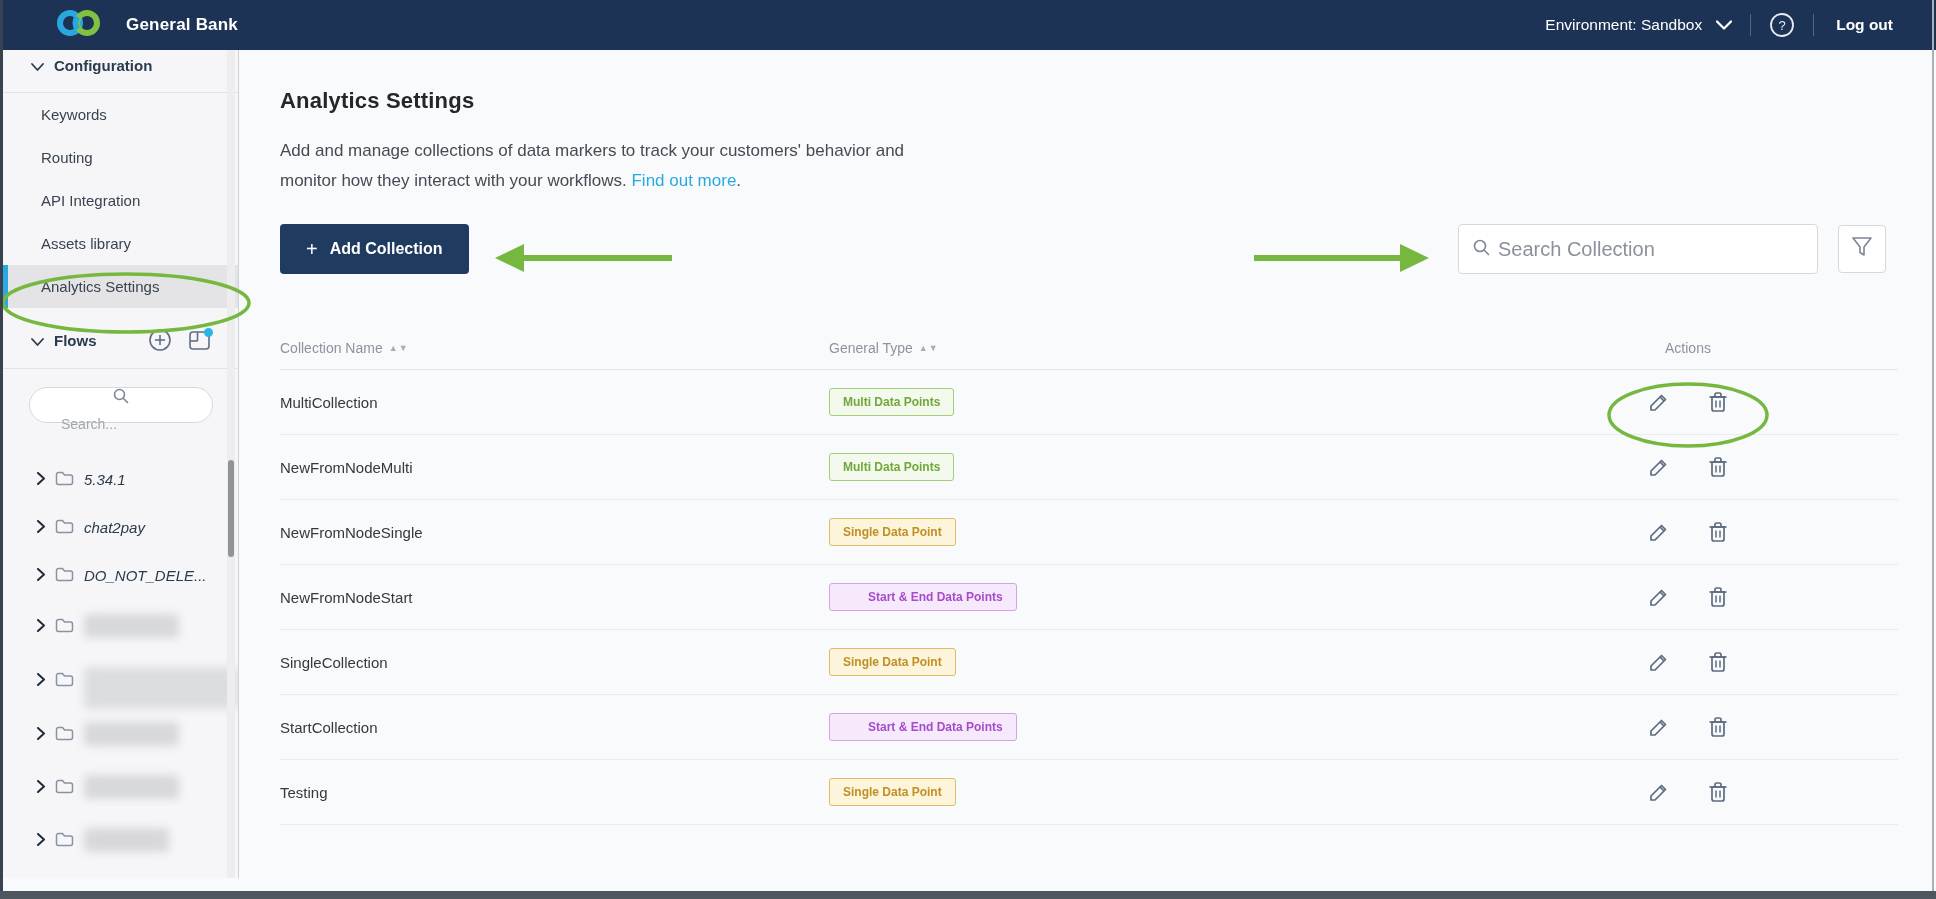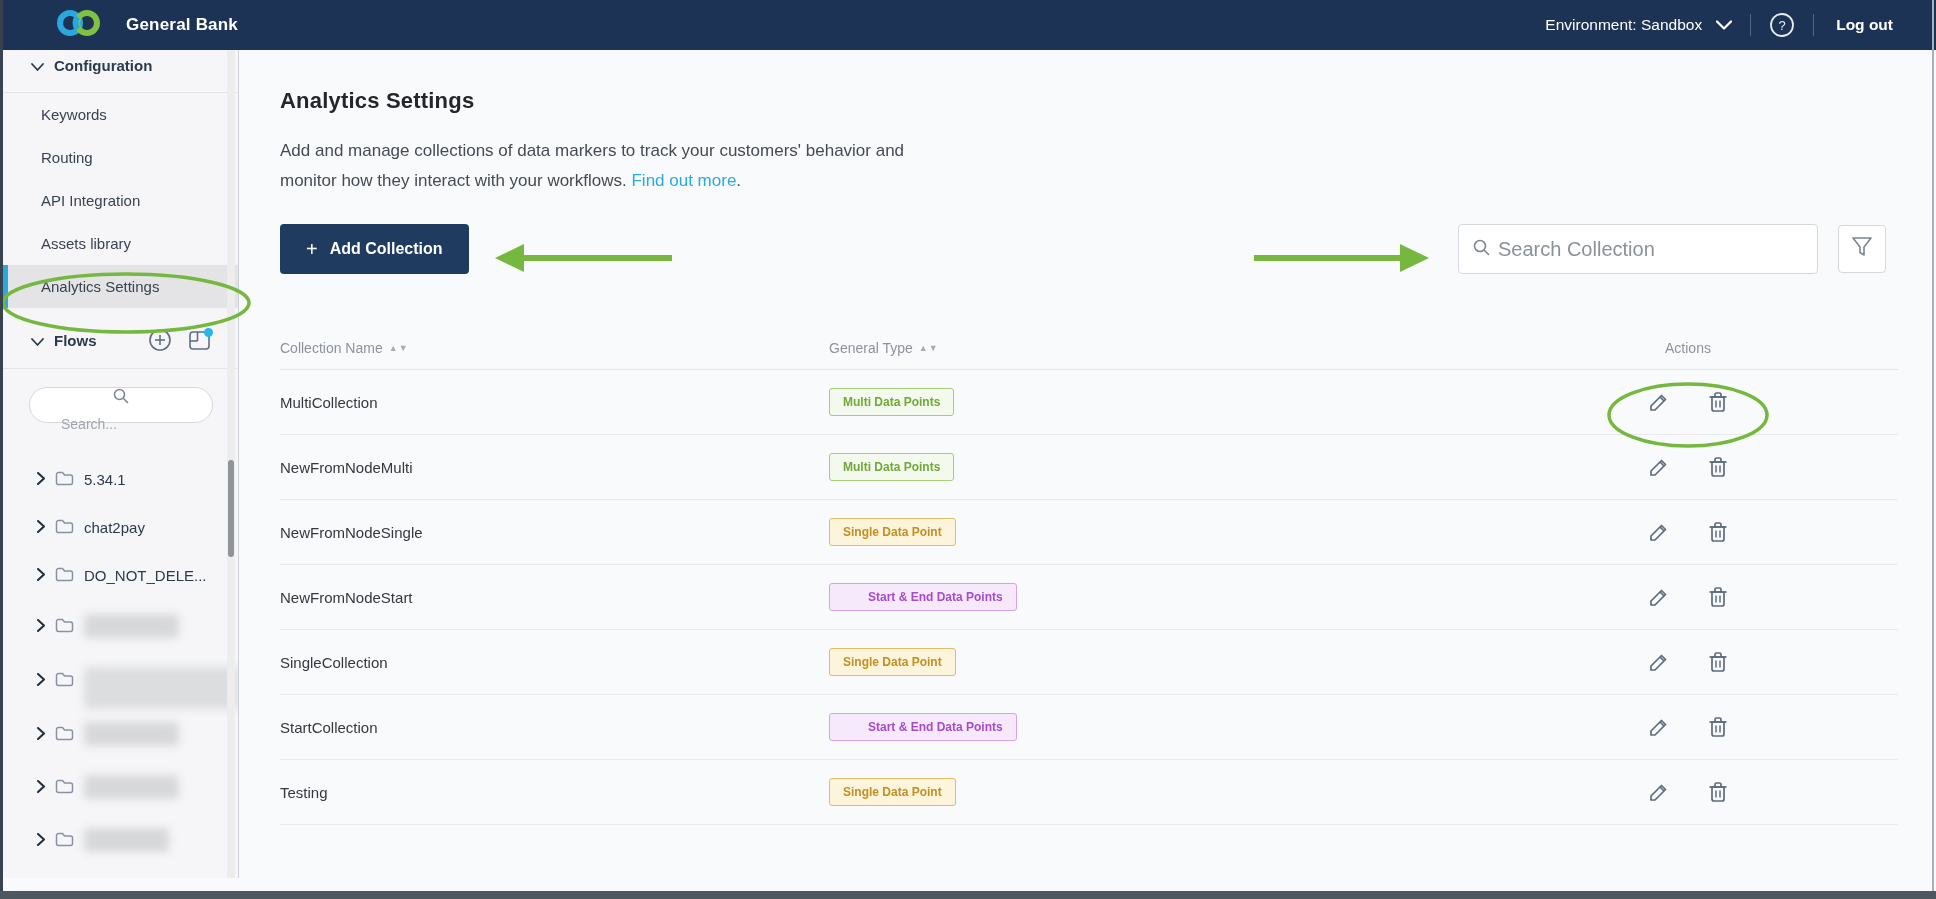--- a/index.html
+++ b/index.html
@@ -33,21 +33,21 @@
   .flows-header { display:flex; align-items:center; gap:10px; padding:20px 0 16px 28px;
              font-size:15px; font-weight:bold; color:#2c3a4e; border-bottom:1px solid #e3e4e7; }
   .flows-icons { margin-left:auto; margin-right:24px; display:flex; align-items:center; gap:16px; }
   .icon-btn { cursor:pointer; display:inline-flex; }
   .side-search { margin:18px 0 0 26px; width:184px; height:36px; border:1px solid #d5d8dd; border-radius:18px;
              background:#ffffff; display:flex; align-items:center; padding:0 12px; gap:8px;flex-direction:column; }
   .side-search input { border:none; outline:none; width:120px; font-size:14px; color:#3a4350; background:transparent;
              font-family:"Liberation Sans",sans-serif; }
   .side-search input::placeholder { color:#a0a6ad; }
   .tree { margin-top:36px; }
-  .tree-row { display:flex; align-items:center; gap:10px; padding:11px 0 11px 34px; font-size:15px; color:#2c3a4e; cursor:pointer; }
+  .tree-row { display:flex; align-items:center; gap:10px; padding:11px 0 11px 34px; font-size:15px; color:#2c3a4e; cursor:pointer;font-style:italic; }
   .tree-row + .tree-row { margin-top:7px; }
   .tree-label { white-space:nowrap; }
   .blur-block { display:inline-block; height:24px; border-radius:4px; background:#d7d8da; filter:blur(4px); }
   .blur-block.big { height:42px; margin-bottom:-16px; background:#dcdddf; }
   .side-scroll-track { position:absolute; right:3px; top:0; width:8px; height:841px; background:#ededee; }
   .side-scroll-thumb { position:absolute; right:4px; top:423px; width:6px; height:97px; border-radius:3px; background:#8f9499; }
 
   
   .main { position:absolute; left:240px; top:50px; width:1696px; height:841px; padding-left:40px; }
   .page-title { margin-top:38px; font-size:22px; font-weight:bold; color:#24262b; letter-spacing:.2px; }

